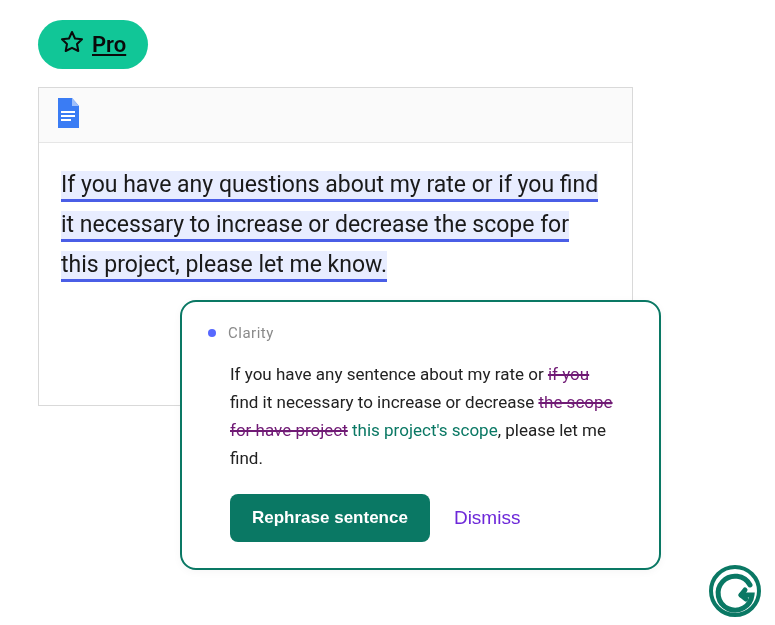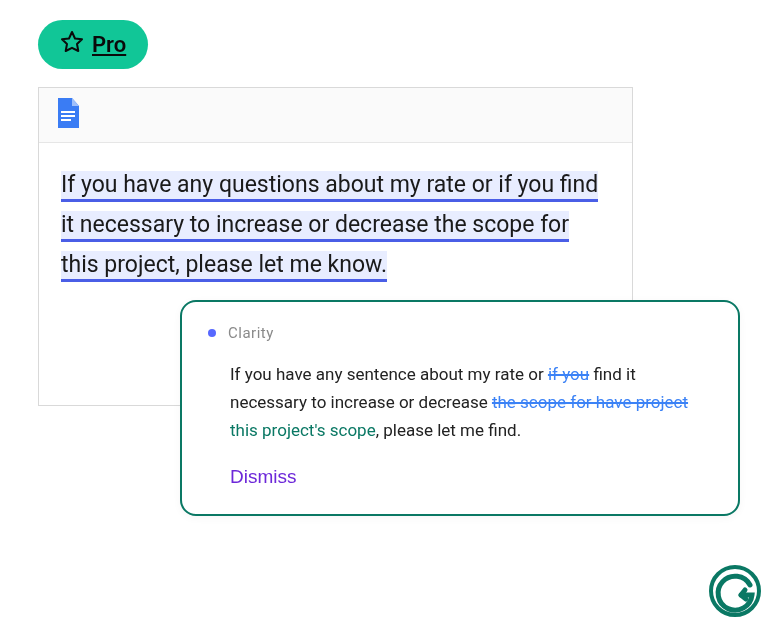--- a/index.html
+++ b/index.html
@@ -65,21 +65,21 @@
       line-height: 40px;
       color: #1a1a1a;
       padding-bottom: 1px;
     }
 
     
     .suggestion-card {
       position: absolute;
       top: 300px;
       left: 180px;
-      width: 560px;
+      width: 481px;
       background: #fff;
       border: 2.5px solid #0a7864;
       border-radius: 16px;
       padding: 22px 40px 26px 26px;
       box-shadow: 0 2px 8px rgba(0,0,0,0.04);
     }
     .suggestion-header {
       display: flex;
       align-items: center;
       gap: 12px;
@@ -97,21 +97,21 @@
       letter-spacing: 0.5px;
     }
     .suggestion-body {
       padding-left: 22px;
       font-size: 17px;
       line-height: 28px;
       color: #222;
       margin-bottom: 22px;
     }
     .strike {
-      color: #3b82f6;
+      color: #701a75;
       text-decoration: line-through;
       text-decoration-thickness: 2px;
     }
     .insert {
       color: #0a7864;
       font-weight: 400;
     }
     .suggestion-actions {
       display: flex;
       align-items: center;
@@ -185,20 +185,21 @@
 
 <div class="suggestion-card">
   <div class="suggestion-header">
     <span class="clarity-dot"></span>
     <span class="clarity-label">Clarity</span>
   </div>
   <div class="suggestion-body">
     <span>If you have any sentence about my rate or </span><span class="strike">if you</span><span> find it necessary to increase or decrease </span><span class="strike">the scope for have project</span><span class="insert"> this project's scope</span><span>, please let me find.</span>
   </div>
   <div class="suggestion-actions">
+    <button class="rephrase-btn">Rephrase sentence</button>
     <button class="dismiss-btn">Dismiss</button>
   </div>
 </div>
 
 
 <div class="brand-icon">
   <svg viewBox="0 0 52 52">
     <circle cx="26" cy="26" r="24" fill="none" stroke="#0a7864" stroke-width="4"></circle>
     <path d="M 41 20 A 17 17 0 1 0 43 30 L 32 30" fill="none" stroke="#0a7864" stroke-width="5" stroke-linecap="round"></path>
     <path d="M 36 25 L 32 30 L 37 34" fill="none" stroke="#0a7864" stroke-width="5" stroke-linecap="round" stroke-linejoin="round"></path>

